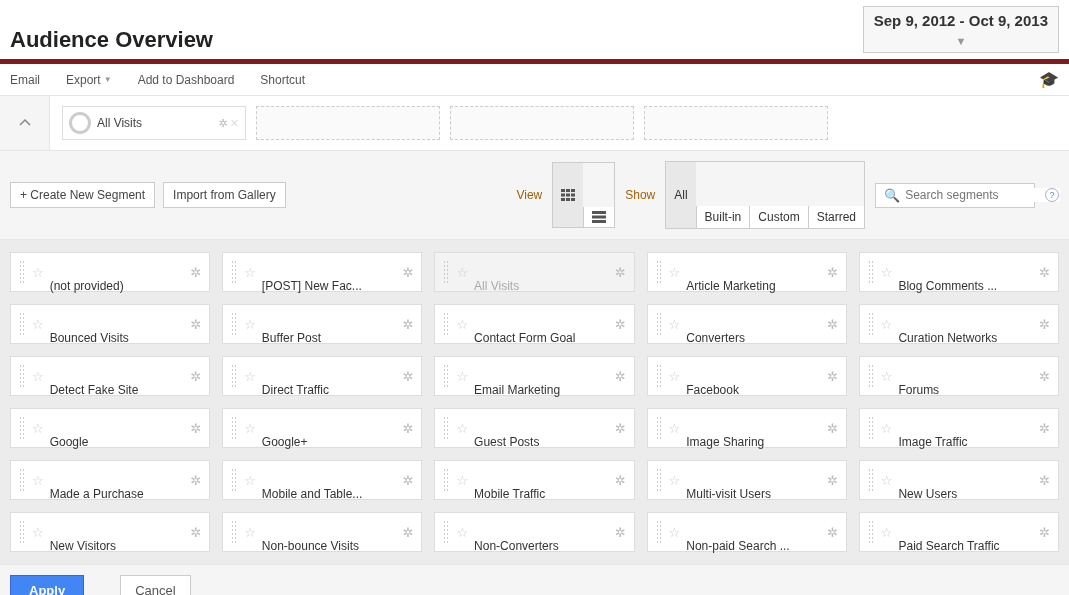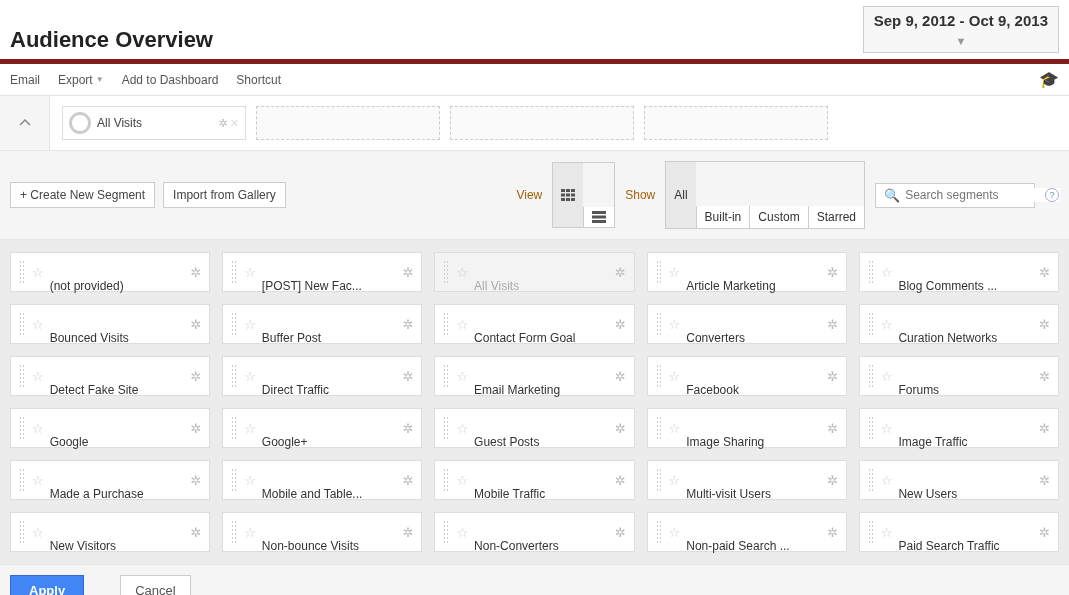--- a/index.html
+++ b/index.html
@@ -3,21 +3,21 @@
 <meta charset="utf-8">
 <style>
 * { box-sizing: border-box; margin: 0; padding: 0; }
 body { font-family: Arial, Helvetica, sans-serif; font-size: 13px; color: #333; background: #fff; width: 1069px; }
 .header { display: flex; justify-content: space-between; align-items: flex-end; padding: 6px 10px; border-bottom: 5px solid #7f1d1d; }
 .page-title { font-size: 22px; font-weight: bold; color: #222; }
 .date-range { border: 1px solid #ccc; padding: 5px 10px; font-size: 15px; font-weight: bold; display: flex; align-items: center; gap: 6px; background: #f7f7f7; flex-direction: column; }
 .date-range .chev { color: #999; font-size: 11px; }
 
 .toolbar { display: flex; justify-content: space-between; align-items: center; padding: 6px 10px; border-bottom: 1px solid #e5e5e5; }
-.toolbar-left { display: flex; gap: 18px; align-items: center; }
+.toolbar-left { display: flex; gap: 26px; align-items: center; }
 .toolbar-item { font-size: 12px; color: #555; cursor: pointer; display: flex; align-items: center; gap: 3px; }
 .graduation { font-size: 16px; color: #000; }
 
 .segment-row { display: flex; align-items: stretch; padding: 0; background: #f5f5f5; border-bottom: 1px solid #e5e5e5; }
 .collapse-box { width: 50px; display: flex; align-items: center; justify-content: center; border-right: 1px solid #e5e5e5; cursor: pointer; }
 .segment-chips { display: flex; gap: 10px; padding: 10px 12px; background: #fff; flex: 1; }
 .chip { width: 184px; height: 34px; display: flex; align-items: center; padding: 0 6px; gap: 6px; position: relative; background: #fff; }
 .chip.filled { border: 1px solid #ddd; }
 .chip.dashed { border: 1px dashed #ccc; background: #fafafa; }
 .circle { width: 22px; height: 22px; border: 3px solid #ccc; border-radius: 50%; }

